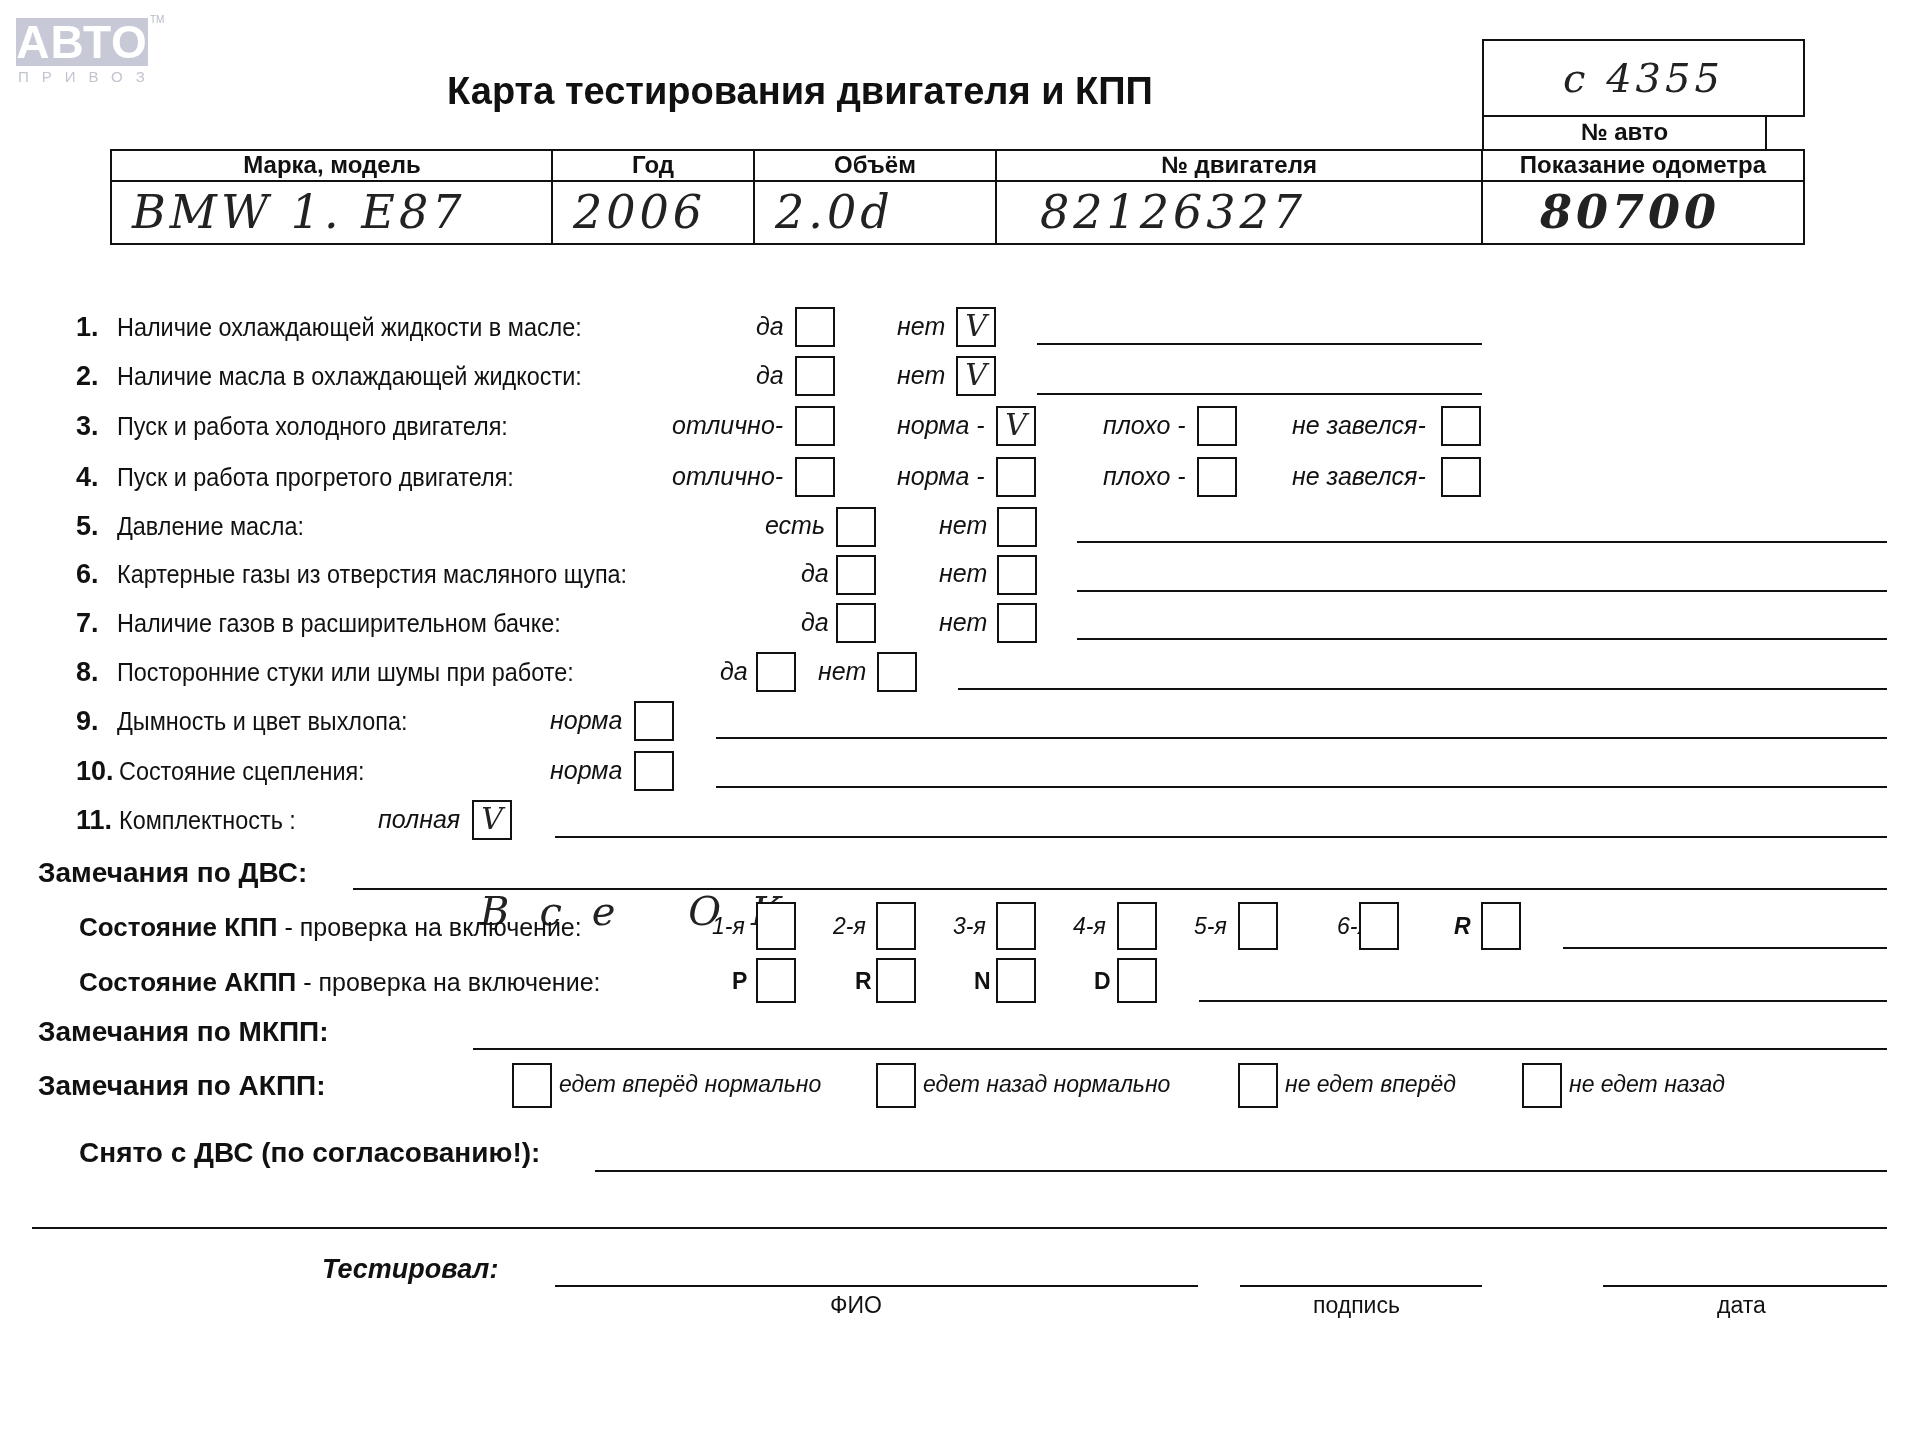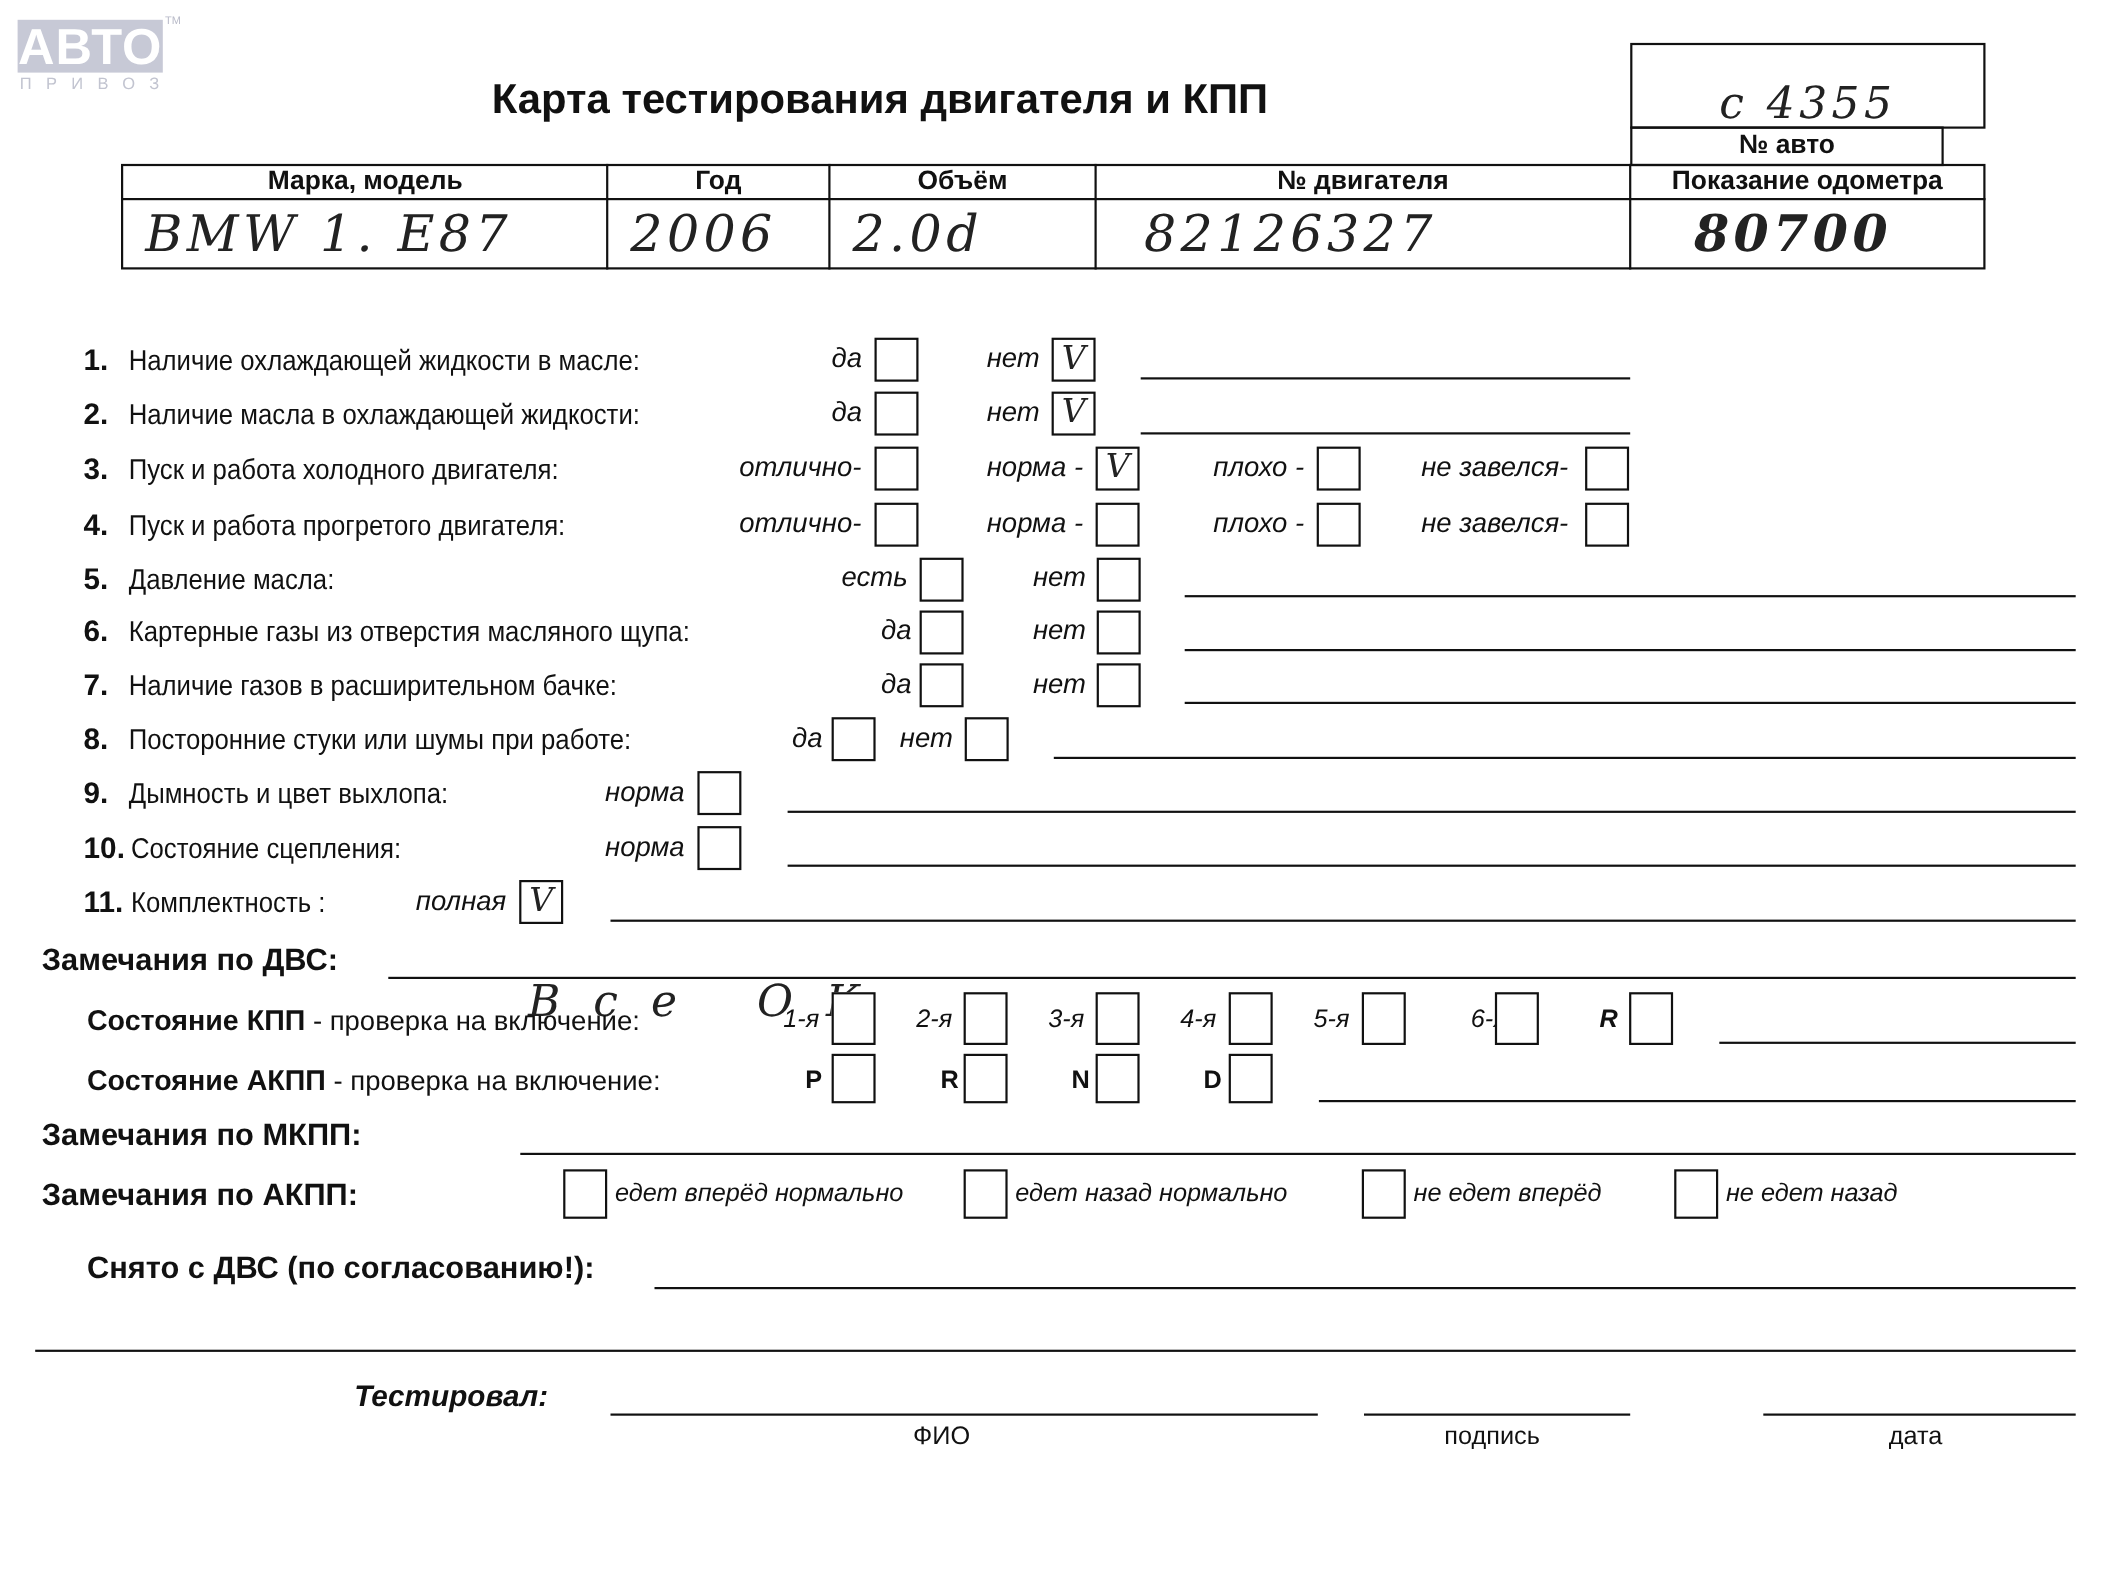--- a/index.html
+++ b/index.html
@@ -26,21 +26,21 @@
 </head>
 <body>
 
 <div class="abs logo">АВТО</div>
 <div class="abs logo-tm">TM</div>
 <div class="abs logo-sub">ПРИВОЗ</div>
 
 <div class="abs title">Карта тестирования двигателя  и КПП</div>
 
 <div class="abs box" style="left:1482px;top:39px;width:323px;height:78px;">
-  <div class="hand" style="font-size:40px;text-align:center;padding:16px;line-height:74px;">с 4355</div>
+  <div class="hand" style="font-size:40px;text-align:center;padding:0;line-height:74px;">с 4355</div>
 </div>
 <div class="abs box cellh" style="left:1482px;top:115px;width:285px;height:36px;">№ авто</div>
 
 <div class="abs box" style="left:110px;top:149px;width:1695px;height:96px;"></div>
 <div class="abs line" style="left:110px;top:180px;width:1695px;"></div>
 <div class="abs" style="left:551px;top:149px;width:2px;height:96px;background:#111;"></div>
 <div class="abs" style="left:753px;top:149px;width:2px;height:96px;background:#111;"></div>
 <div class="abs" style="left:995px;top:149px;width:2px;height:96px;background:#111;"></div>
 <div class="abs" style="left:1481px;top:149px;width:2px;height:96px;background:#111;"></div>
 

